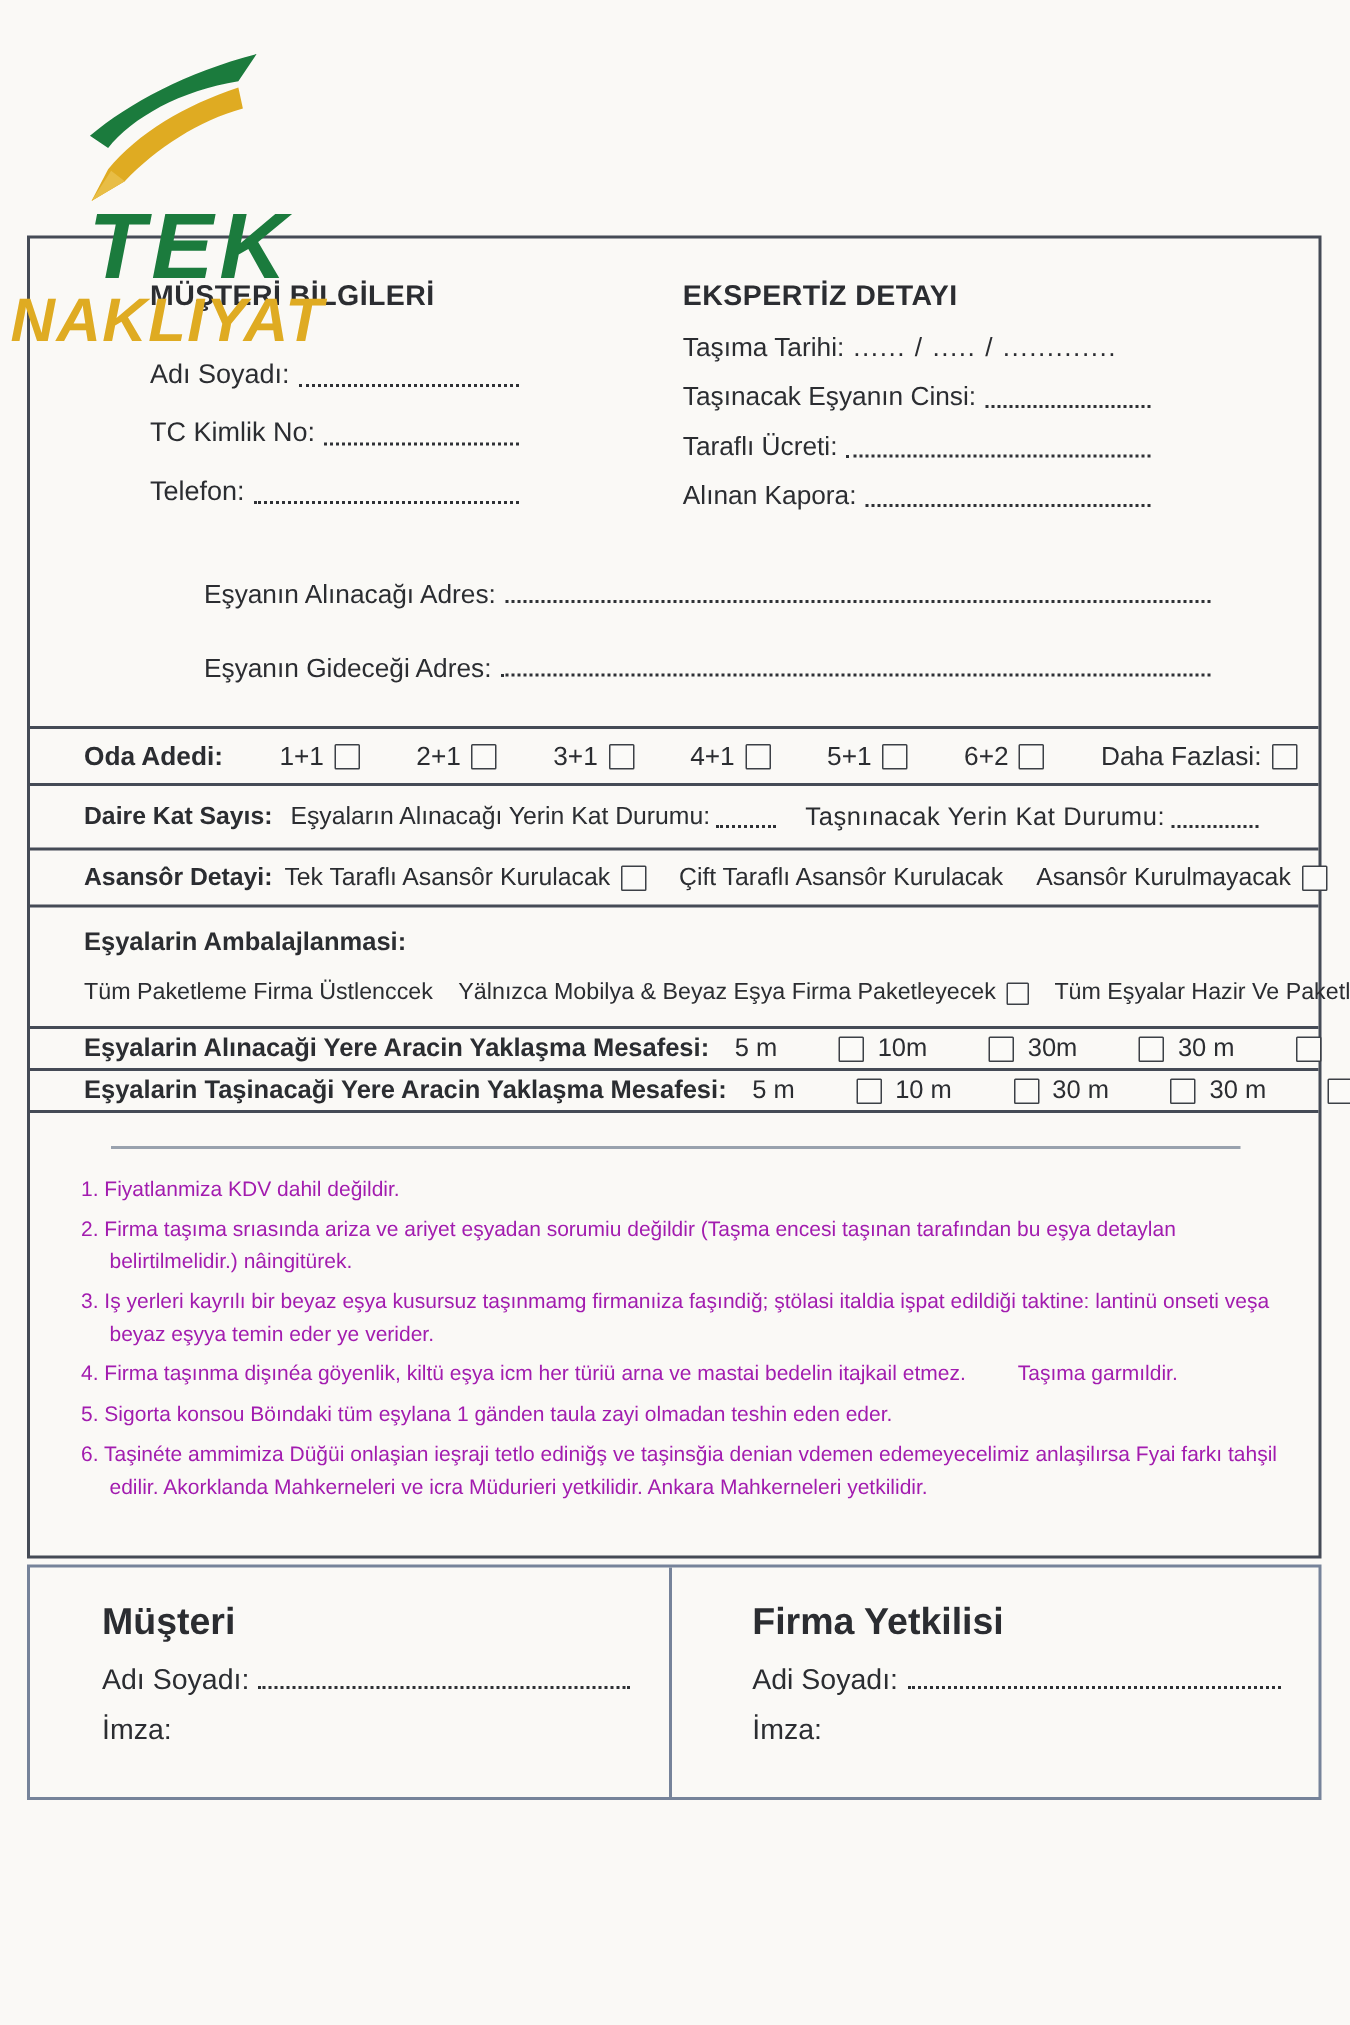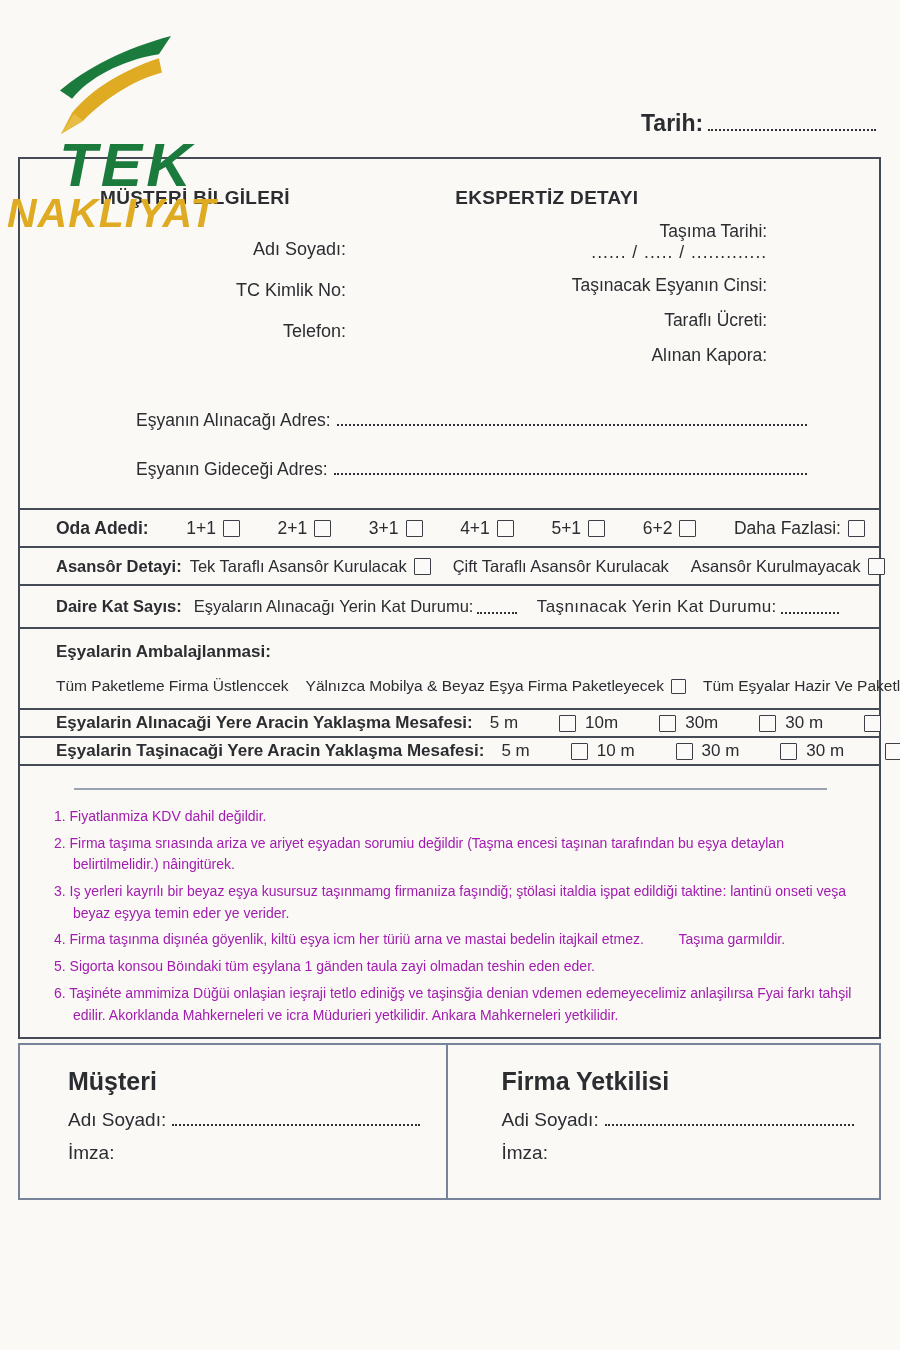--- a/index.html
+++ b/index.html
@@ -35,21 +35,21 @@
     margin:0 19px 0 18px; height:882px;
     border:2px solid var(--border); background:transparent;
   }
   .top{ padding:28px 36px 0;margin-left:44px; }
   .cols{ display:flex; }
   .col-left{ width:47%; }
   .col-right{ flex:1; padding-left:6px; }
   .section-title{ font-size:19px; font-weight:bold; letter-spacing:0.3px; }
   .col-left .section-title{ margin-bottom:30px; }
   .col-right .section-title{ margin-bottom:12px; }
-  .field-row{ display:flex; align-items:flex-end; margin-bottom:18px; font-size:18px;flex-direction:column; }
+  .field-row{ display:flex; align-items:center; margin-bottom:18px; font-size:18px; }
   .col-left .field-row{ width:246px; }
   .col-right .field-row{ width:312px; margin-bottom:12px; font-size:17.5px; }
   .f-dots{ flex:1; border-bottom:2.2px dotted #2e3135; height:0.9em; margin-left:6px; }
   .date-fmt{ margin-left:6px; letter-spacing:1px; }
   .addr-row{ display:flex; align-items:baseline; margin:0 36px; font-size:17.5px; }
   .addr-row.first{ margin-top:30px; }
   .addr-row.second{ margin-top:28px; margin-bottom:28px; }
 
   .bar{ border-top:2px solid var(--border); display:flex; align-items:center; padding:0 36px; white-space:nowrap; }
   .blabel{ font-weight:bold; }
@@ -115,24 +115,20 @@
         <path d="M2 60 C28 38 66 18 112 6 L100 24 C62 30 30 48 14 68 Z" fill="#1b7b3d"></path>
         <path d="M100 28 C64 40 34 58 14 82 L3 103 L25 90 C46 68 74 50 103 42 Z" fill="#dfab22"></path>
         <path d="M3 103 L25 90 L16 83 Z" fill="#e8bd45"></path>
       </svg>
     </span>
     <span class="logo-text">
       <span class="logo-word1">TEK</span>
       <span class="logo-word2">NAKLIYAT</span>
     </span>
   </div>
-  <div class="date-line">
-    <span class="date-label">Tarih:</span>
-    <span class="leader"></span>
-  </div>
 </div>
 
 <div class="main-box">
 
   <div class="top">
     <div class="cols">
       <div class="col-left">
         <div class="section-title">MÜŞTERİ BİLGİLERİ</div>
         <div class="field-row">
           <span>Adı Soyadı:</span>
@@ -199,45 +195,45 @@
     <span class="opt">
       <span>5+1</span>
       <span class="cb"></span>
     </span>
     <span class="opt">
       <span>6+2</span>
       <span class="cb"></span>
     </span>
     <span class="opt">
       <span>Daha Fazlasi:</span>
-      <span class="cb"></span>
-    </span>
-  </div>
-
-  <div class="bar bar-asansor">
-    <span class="blabel">Asansôr Detayi:</span>
-    <span class="opt">
-      <span>Tek Taraflı Asansôr Kurulacak</span>
-      <span class="cb"></span>
-    </span>
-    <span class="opt">
-      <span>Çift Taraflı Asansôr Kurulacak</span>
-    </span>
-    <span class="opt">
-      <span>Asansôr Kurulmayacak</span>
       <span class="cb"></span>
     </span>
   </div>
 
   <div class="bar bar-daire">
     <span class="blabel">Daire Kat Sayıs:</span>
     <span>Eşyaların Alınacağı Yerin Kat Durumu:</span>
     <span class="sdots"></span>
     <span class="daire-2nd">Taşnınacak Yerin Kat Durumu:</span>
     <span class="sdots w60"></span>
+  </div>
+
+  <div class="bar bar-asansor">
+    <span class="blabel">Asansôr Detayi:</span>
+    <span class="opt">
+      <span>Tek Taraflı Asansôr Kurulacak</span>
+      <span class="cb"></span>
+    </span>
+    <span class="opt">
+      <span>Çift Taraflı Asansôr Kurulacak</span>
+    </span>
+    <span class="opt">
+      <span>Asansôr Kurulmayacak</span>
+      <span class="cb"></span>
+    </span>
   </div>
 
   <div class="pack">
     <div class="pack-title">Eşyalarin Ambalajlanmasi:</div>
     <div class="pack-opts">
       <span class="opt">
         <span>Tüm Paketleme Firma Üstlenccek</span>
       </span>
       <span class="opt">
         <span>Yälnızca Mobilya &amp; Beyaz Eşya Firma Paketleyecek</span>

